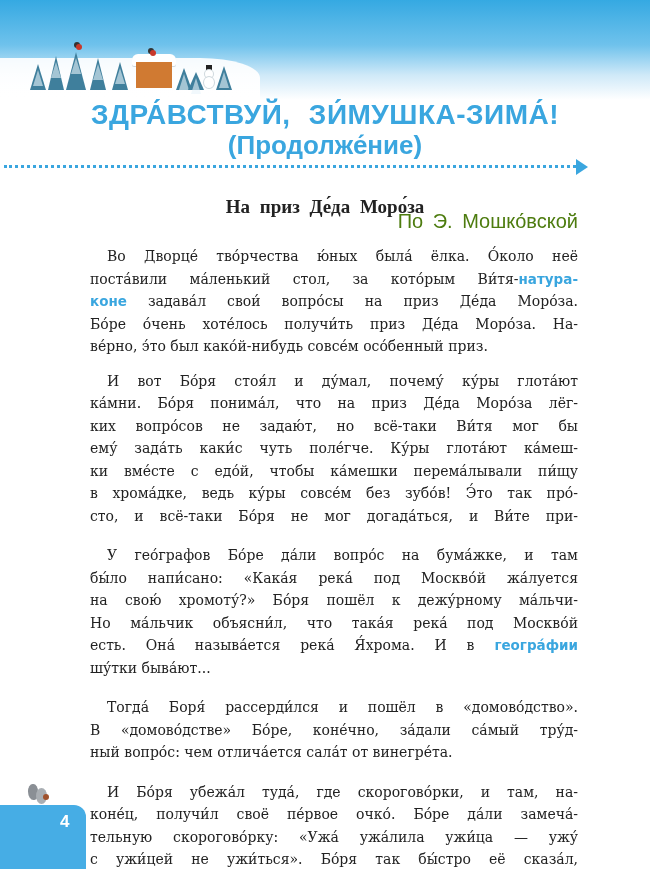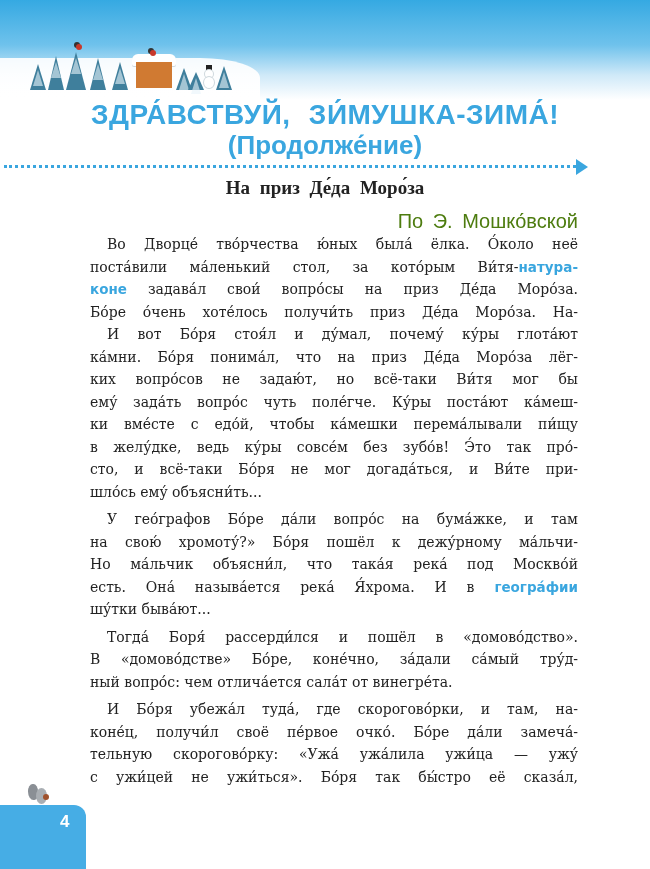--- a/index.html
+++ b/index.html
@@ -18,27 +18,27 @@
   .snowman .b2 { position: absolute; left: 0; top: 13px; width: 10px; height: 11px; background: #fff; border-radius: 50%; box-shadow: 0 0 0 1px #cfd8dd; }
   .snowman .hat { position: absolute; left: 2px; top: 1px; width: 6px; height: 6px; background: #222; }
   .bird { position: absolute; width: 6px; height: 6px; background: #c8392b; border-radius: 50%; box-shadow: -2px -2px 0 #333; }
 
   .title { position: absolute; left: 0; width: 650px; text-align: center; color: #3aa6df; font-family: "Liberation Sans", sans-serif; font-weight: bold; }
   .title-main { top: 99px; font-size: 28px; letter-spacing: 0.5px; word-spacing: 10px; }
   .title-sub { top: 130px; font-size: 26px; }
   .divider { position: absolute; left: 4px; top: 165px; width: 572px; height: 0; border-top: 3px dotted #3aa6df; }
   .divider-arrow { position: absolute; left: 576px; top: 159px; width: 0; height: 0; border-top: 8px solid transparent; border-bottom: 8px solid transparent; border-left: 12px solid #3aa6df; }
 
-  .story-title { position: absolute; left: 0; width: 650px; top: 177px; text-align: center; font-family: "Liberation Serif", serif; font-weight: bold; font-size: 19px; color: #222; word-spacing: 5px; }
+  .story-title { position: absolute; left: 0; width: 650px; top: 196px; text-align: center; font-family: "Liberation Serif", serif; font-weight: bold; font-size: 19px; color: #222; word-spacing: 5px; }
   .author { position: absolute; right: 72px; top: 210px; font-family: Liberation Sans, sans-serif; font-size: 20px; color: #4d7c0f; word-spacing: 4px; }
 
   .text { position: absolute; left: 90px; top: 233px; width: 488px; font-family: "DejaVu Serif", serif; font-size: 14px; line-height: 22.5px; color: #222; }
   .line { display: block; text-align: justify; text-align-last: justify; white-space: nowrap; }
   .line.last { text-align-last: left; }
-  .indent { padding-left: 17px; }
+  .indent { padding-left: 17px; margin-top: 12px; }
   .hl { color: #3aa6df; font-family: "DejaVu Sans", sans-serif; font-weight: bold; font-size: 13.5px; }
   .para-gap { height: 5px; }
 
   .page-tab { position: absolute; left: 0; top: 805px; width: 86px; height: 64px; background: #46ade5; border-top-right-radius: 12px; }
   .page-num { position: absolute; left: 60px; top: 812px; color: #fff; font-family: "Liberation Sans", sans-serif; font-weight: bold; font-size: 17px; }
   .squirrel { position: absolute; left: 28px; top: 780px; width: 22px; height: 26px; }
   .squirrel .tail { position: absolute; left: 0; top: 4px; width: 10px; height: 16px; background: #8a8f95; border-radius: 50% 50% 40% 60%; }
   .squirrel .body { position: absolute; left: 8px; top: 8px; width: 11px; height: 16px; background: #a9aeb3; border-radius: 50%; }
   .squirrel .nut { position: absolute; left: 15px; top: 14px; width: 6px; height: 6px; background: #a0522d; border-radius: 50%; }
 </style>
@@ -74,30 +74,31 @@
 <div class="divider-arrow"></div>
 
 <div class="story-title">На приз Де́да Моро́за</div>
 <div class="author">По Э. Мошко́вской</div>
 
 <div class="text">
   <span class="line indent">Во Дворце́ тво́рчества ю́ных была́ ёлка. О́коло неё</span>
   <span class="line"><span>поста́вили ма́ленький стол, за кото́рым Ви́тя-</span><span class="hl">натура-</span></span>
   <span class="line"><span class="hl">коне</span><span> задава́л свои́ вопро́сы на приз Де́да Моро́за.</span></span>
   <span class="line">Бо́ре о́чень хоте́лось получи́ть приз Де́да Моро́за. На-</span>
+  <span class="line last">ве́рно, э́то был како́й-нибудь совсе́м осо́бенный приз.</span>
   <span class="line indent">И вот Бо́ря стоя́л и ду́мал, почему́ ку́ры глота́ют</span>
   <span class="line">ка́мни. Бо́ря понима́л, что на приз Де́да Моро́за лёг-</span>
   <span class="line">ких вопро́сов не задаю́т, но всё-таки Ви́тя мог бы</span>
-  <span class="line">ему́ зада́ть вопро́с чуть поле́гче. Ку́ры поста́ют ка́меш-</span>
+  <span class="line">ему́ зада́ть каки́с чуть поле́гче. Ку́ры глота́ют ка́меш-</span>
   <span class="line">ки вме́сте с едо́й, чтобы ка́мешки перема́лывали пи́щу</span>
-  <span class="line">в желу́дке, ведь ку́ры совсе́м без зубо́в! Э́то так про́-</span>
+  <span class="line">в хрома́дке, ведь ку́ры совсе́м без зубо́в! Э́то так про́-</span>
   <span class="line">сто, и всё-таки Бо́ря не мог догада́ться, и Ви́те при-</span>
-  <span class="line last">шло́сь ему́ объясни́ть...</span>
   <div class="para-gap"></div>
   <span class="line indent">У гео́графов Бо́ре да́ли вопро́с на бума́жке, и там</span>
+  <span class="line">бы́ло напи́сано: «Кака́я река́ под Москво́й жа́луется</span>
   <span class="line">на свою́ хромоту́?» Бо́ря пошёл к дежу́рному ма́льчи-</span>
   <span class="line">Но ма́льчик объясни́л, что така́я река́ под Москво́й</span>
   <span class="line"><span>есть. Она́ называ́ется река́ Я́хрома. И в </span><span class="hl">геогра́фии</span></span>
   <span class="line last">шу́тки быва́ют...</span>
   <div class="para-gap"></div>
   <span class="line indent">Тогда́ Боря́ рассерди́лся и пошёл в «домово́дство».</span>
   <span class="line">В «домово́дстве» Бо́ре, коне́чно, за́дали са́мый тру́д-</span>
   <span class="line last">ный вопро́с: чем отлича́ется сала́т от винегре́та.</span>
   <div class="para-gap"></div>
   <span class="line indent">И Бо́ря убежа́л туда́, где скорогово́рки, и там, на-</span>

